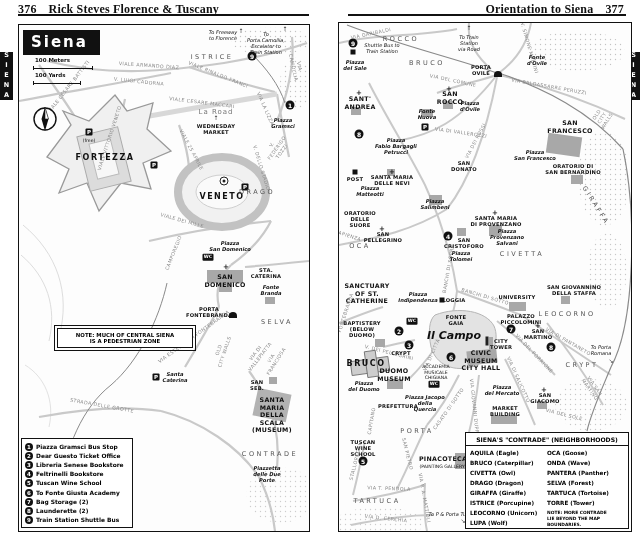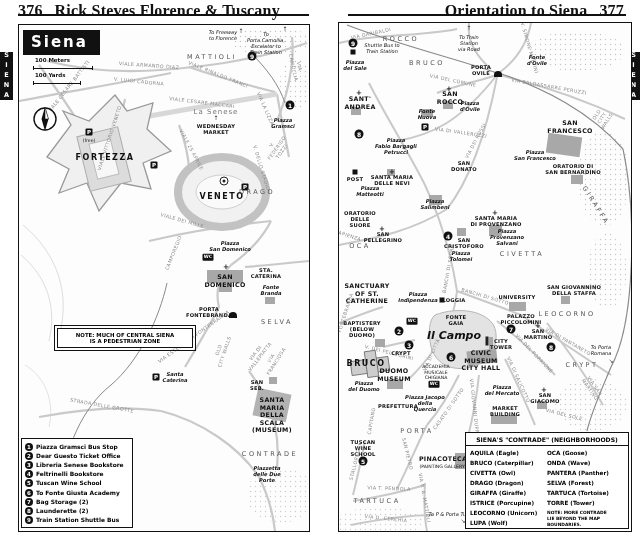--- a/index.html
+++ b/index.html
@@ -1,20 +1,20 @@
 <!DOCTYPE html>
 <html><head>
 <meta charset="utf-8">
 <style>
   html,body{margin:0;padding:0;background:#fff;width:640px;height:533px;overflow:hidden;
     font-family:"DejaVu Sans",sans-serif;}
   .page{position:relative;width:640px;height:533px;background:#fff;}
   
   .hdr{position:absolute;top:2px;font-family:"Liberation Serif",serif;font-weight:700;
-    font-size:16px;color:#111;letter-spacing:.2px;}
+    font-size:12px;color:#111;letter-spacing:.2px;}
   .hdr-left{left:18px;}
   .hdr-right{right:16px;text-align:right;}
   .hdr .pgnum{display:inline-block;}
   .hdr-left .pgnum{margin-right:12px;}
   .hdr-right .pgnum{margin-left:12px;}
   .rule{position:absolute;top:14px;height:1.5px;background:#111;}
   .rule-left{left:18px;width:291px;}
   .rule-right{left:348px;width:278px;}
   
   .sidetab{position:absolute;width:13px;height:48px;background:#111;color:#fff;
@@ -151,27 +151,27 @@
     <div class="labels">
         <span class="lbl tonote" style="left: 204px; top: 10px; transform: translate(-50%, -50%);">To Freeway
 to Florence</span>
         <span class="lbl arrow" style="left: 222px; top: 6px; transform: translate(-50%, -50%);">↑</span>
         <span class="lbl tonote" style="left: 247px; top: 18px; transform: translate(-50%, -50%);">To
 Porta Camollia,
 Escalator to
 Train Station</span>
         <span class="lbl arrow" style="left: 266px; top: 4px; transform: translate(-50%, -50%);">↑</span>
         <span class="lbl marker" style="left: 233px; top: 31px; transform: translate(-50%, -50%);">9</span>
-        <span class="lbl area" style="left: 193px; top: 33px; transform: translate(-50%, -50%);">MATTIOLI</span>
+        <span class="lbl area" style="left: 193px; top: 33px; transform: translate(-50%, -50%);">ISTRICE</span>
         <span class="lbl street" style="left: 277px; top: 42px; transform: translate(-50%, -50%) rotate(78deg);">VIA CAMOLLIA</span>
         <span class="lbl street" style="left: 130px; top: 41px; transform: translate(-50%, -50%) rotate(4deg);">VIALE ARMANDO DIAZ</span>
         <span class="lbl street" style="left: 120px; top: 57px; transform: translate(-50%, -50%) rotate(6deg);">V. LUIGI CADORNA</span>
         <span class="lbl street" style="left: 50px; top: 62px; transform: translate(-50%, -50%) rotate(-52deg);">VIALE CESARE BATTISTI</span>
         <span class="lbl street" style="left: 199px; top: 50px; transform: translate(-50%, -50%) rotate(22deg);">VIALE RINALDO FRANCI</span>
-        <span class="lbl gray" style="left: 197px; top: 87px; transform: translate(-50%, -50%);">La Senese</span>
+        <span class="lbl gray" style="left: 197px; top: 87px; transform: translate(-50%, -50%);">La Road</span>
         <span class="lbl street" style="left: 183px; top: 78px; transform: translate(-50%, -50%) rotate(7deg);">VIALE CESARE MACCARI</span>
         <span class="lbl street" style="left: 246px; top: 84px; transform: translate(-50%, -50%) rotate(66deg);">VIA LA LIZZA</span>
         <span class="lbl marker" style="left: 271px; top: 80px; transform: translate(-50%, -50%);">1</span>
         <span class="lbl piazza" style="left: 264px; top: 98px; transform: translate(-50%, -50%);">Piazza
 Gramsci</span>
         <span class="lbl arrow" style="left: 197px; top: 93px; transform: translate(-50%, -50%);">↑</span>
         <span class="lbl tinyplace" style="left: 197px; top: 104px; transform: translate(-50%, -50%);">WEDNESDAY
 MARKET</span>
         <span class="lbl street" style="left: 91px; top: 113px; transform: translate(-50%, -50%) rotate(-72deg);">VIALE VITTORIO VENETO</span>
         <span class="lbl street" style="left: 172px; top: 125px; transform: translate(-50%, -50%) rotate(62deg);">VIALE 25 APRILE</span>

